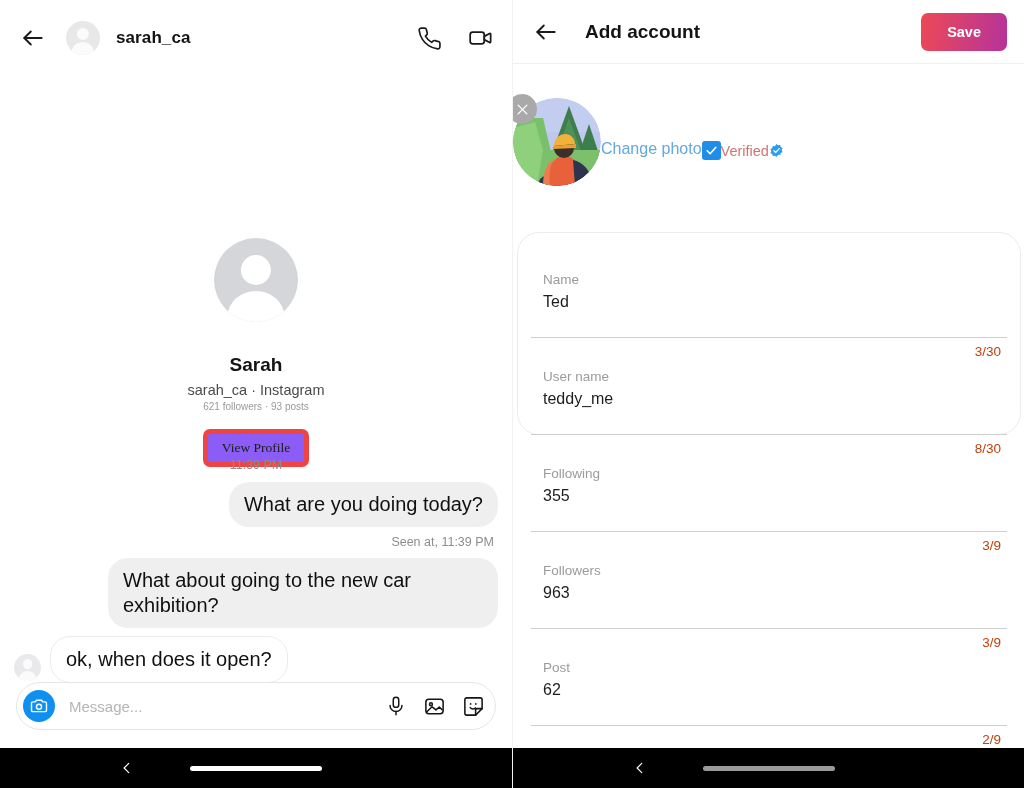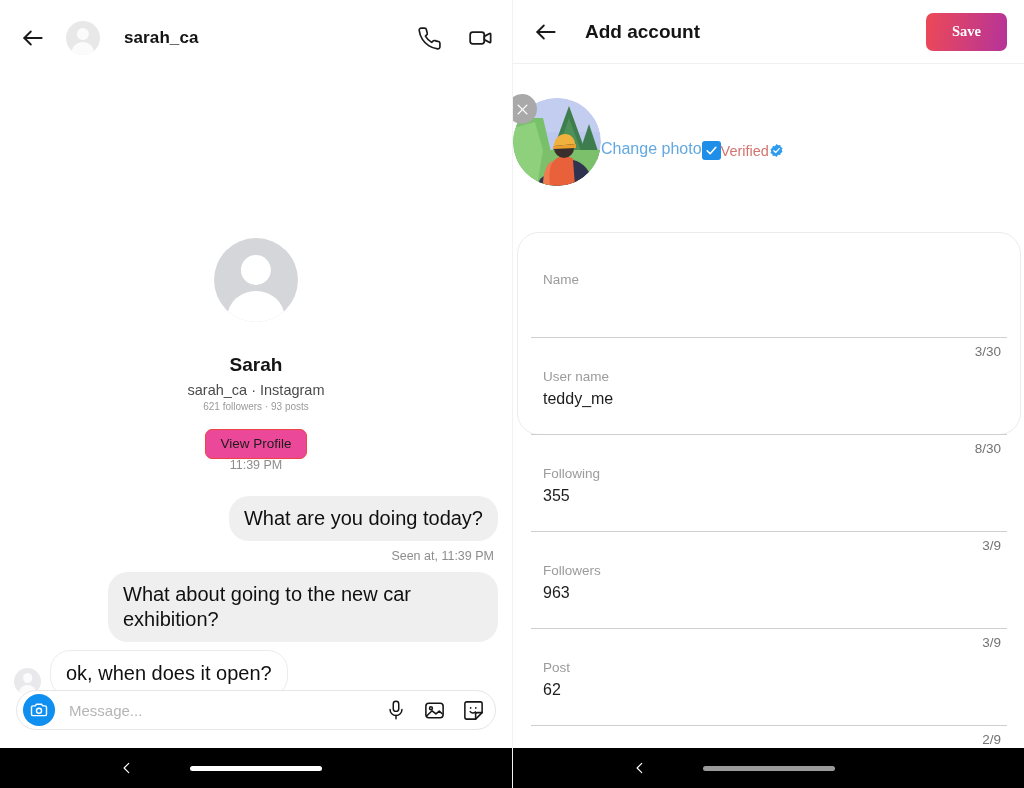--- a/index.html
+++ b/index.html
@@ -30,21 +30,21 @@
     content: ""; position: absolute; left: 50%; top: 21%;
     transform: translateX(-50%);
     width: 36%; height: 36%; border-radius: 50%; background: #fbfbfb;
   }
   .hdr-avatar::after {
     content: ""; position: absolute; left: 50%; top: 62%;
     transform: translateX(-50%);
     width: 66%; height: 60%; border-radius: 50% 50% 0 0; background: #fbfbfb;
   }
   .chat-title {
-    margin-left: 24px; font-size: 17px; font-weight: bold; color: #131313;
+    margin-left: 16px; font-size: 17px; font-weight: bold; color: #131313;
     letter-spacing: .1px;
   }
   .hdr-actions { margin-left: auto; display: flex; align-items: center; gap: 26px; }
 
   
   .profile-card {
     position: absolute; top: 238px; left: 0; width: 512px;
     display: flex; flex-direction: column; align-items: center;
   }
   .big-avatar {
@@ -59,27 +59,27 @@
   .big-avatar::after {
     content: ""; position: absolute; left: 50%; top: 63%;
     transform: translateX(-50%);
     width: 68%; height: 62%; border-radius: 50% 50% 0 0; background: #fff;
   }
   .profile-name { margin-top: 32px; font-size: 19px; font-weight: bold; color: #141414; }
   .profile-sub { margin-top: 6px; font-size: 14.5px; color: #4b4b4b; }
   .profile-stats { margin-top: 3px; font-size: 10px; color: #9a9a9a; }
   .view-profile-btn {
     margin-top: 17px; font-size: 13.5px; color: #1c1c1c;
-    background: #ec4899; border: 1px solid #ef4444; border-radius: 7px;
-    padding: 7px 14px; cursor: pointer; line-height: 1;
+    background: #8b5cf6; border: 5px solid #ef4444; border-radius: 7px;
+    padding: 7px 14px; cursor: pointer; line-height: 1; font-family: Liberation Serif, serif;
   }
 
   
   .msg-area { position: absolute; top: 458px; left: 0; width: 512px; padding: 0 14px; }
-  .time-center { text-align: center; font-size: 12.5px; color: #8d8d8d; margin-bottom: 24px; }
+  .time-center { text-align: center; font-size: 12.5px; color: #8d8d8d; margin-bottom: 10px; }
   .row { display: flex; align-items: flex-end; margin-bottom: 8px; }
   .row.out { justify-content: flex-end; }
   .row.in { justify-content: flex-start; }
   .mini-avatar {
     width: 27px; height: 27px; border-radius: 50%;
     background: #e9e9eb; flex: 0 0 auto; margin-right: 9px; margin-bottom: 2px;
     position: relative; overflow: hidden;
   }
   .mini-avatar::before {
     content: ""; position: absolute; left: 50%; top: 20%;
@@ -94,21 +94,21 @@
   .bubble {
     font-size: 20px; line-height: 1.25; padding: 10px 15px;
     border-radius: 20px; max-width: 390px; color: #101010;
   }
   .bubble.out { background: #efefef; }
   .bubble.in { background: #fff; border: 1px solid #ececec; }
   .seen-line { text-align: right; font-size: 12.5px; color: #8d8d8d; margin: 1px 4px 9px 0; }
 
   
   .composer {
-    position: absolute; left: 16px; bottom: 58px; width: 480px; height: 40px;
+    position: absolute; left: 16px; bottom: 58px; width: 480px; height: 48px;
     border: 1px solid #e6e6e6; border-radius: 24px;
     display: flex; align-items: center; padding: 0 10px 0 6px; background: #fff;
   }
   .cam-circle {
     width: 32px; height: 32px; border-radius: 50%; background: #0f8ff0;
     display: flex; align-items: center; justify-content: center; flex: 0 0 auto;
     cursor: pointer;
   }
   .msg-input {
     flex: 1; border: none; outline: none; background: transparent;
@@ -135,21 +135,21 @@
   .edit-header {
     position: absolute; top: 0; left: 0; width: 512px; height: 64px;
     display: flex; align-items: center; padding: 0 18px;
     border-bottom: 1px solid #f0f0f0;
   }
   .edit-title { margin-left: 24px; font-size: 19px; font-weight: bold; color: #141414; }
   .save-btn {
     margin-left: auto; border: none; border-radius: 7px;
     padding: 0 26px; height: 38px; color: #fff; font-size: 14.5px;
     font-weight: bold; cursor: pointer;
-    font-family: Liberation Serif, serif;
+    font-family: Liberation Sans, sans-serif;
   }
 
   
   .photo-block {
     position: absolute; top: 98px; left: 0; width: 512px;
     display: flex; flex-direction: row; align-items: center;
   }
   .avatar-wrap { position: relative; width: 88px; height: 88px; }
   .illus { width: 88px; height: 88px; border-radius: 50%; display: block; }
   .close-badge {
@@ -174,21 +174,21 @@
     position: absolute; left: 4px; top: 232px; width: 504px; height: 203px;
     border: 1px solid #ececec; border-radius: 22px; pointer-events: none;
   }
   .form-list { position: absolute; top: 262px; left: 0; width: 512px; }
   .field-row {
     position: relative; padding: 0 14px 0 30px; height: 75px;
   }
   .field-line { border-bottom: 1px solid #cfcfcf; margin: 0 18px 0 18px; }
   .field-label { font-size: 13.5px; color: #9b9b9b; padding-top: 10px; }
   .field-value { font-size: 16px; color: #1d1d1d; margin-top: 6px; min-height: 20px; }
-  .counter { text-align: right; font-size: 13.5px; color: #737373; padding: 6px 24px 0 0; }
+  .counter { text-align: right; font-size: 13.5px; color: #c2410c; padding: 6px 24px 0 0; }
 
   svg { display: block; }
 </style>
 </head>
 <body>
 
 <div class="screen">
 
   <div class="panel panel-left">
 
@@ -352,20 +352,21 @@
       </div>
     </div>
 
     <div class="form-card-outline"></div>
 
     <div class="form-list">
 
       <div>
         <div class="field-row">
           <div class="field-label">Name</div>
+          <div class="field-value">Ted</div>
         </div>
         <div class="field-line"></div>
         <div class="counter">3/30</div>
       </div>
 
       <div>
         <div class="field-row">
           <div class="field-label">User name</div>
           <div class="field-value">teddy_me</div>
         </div>

